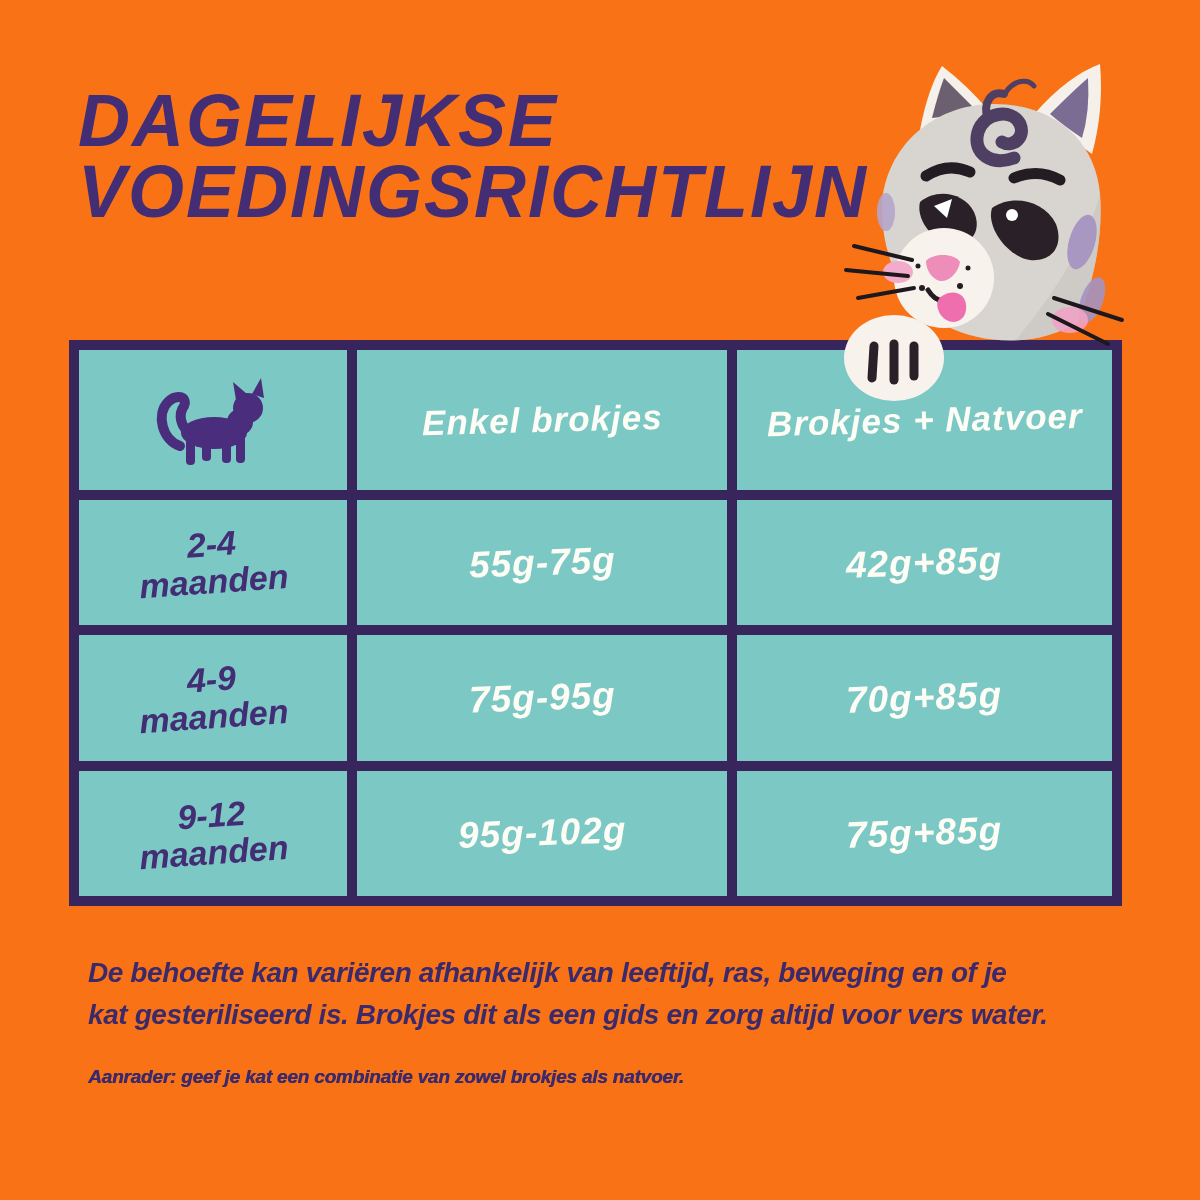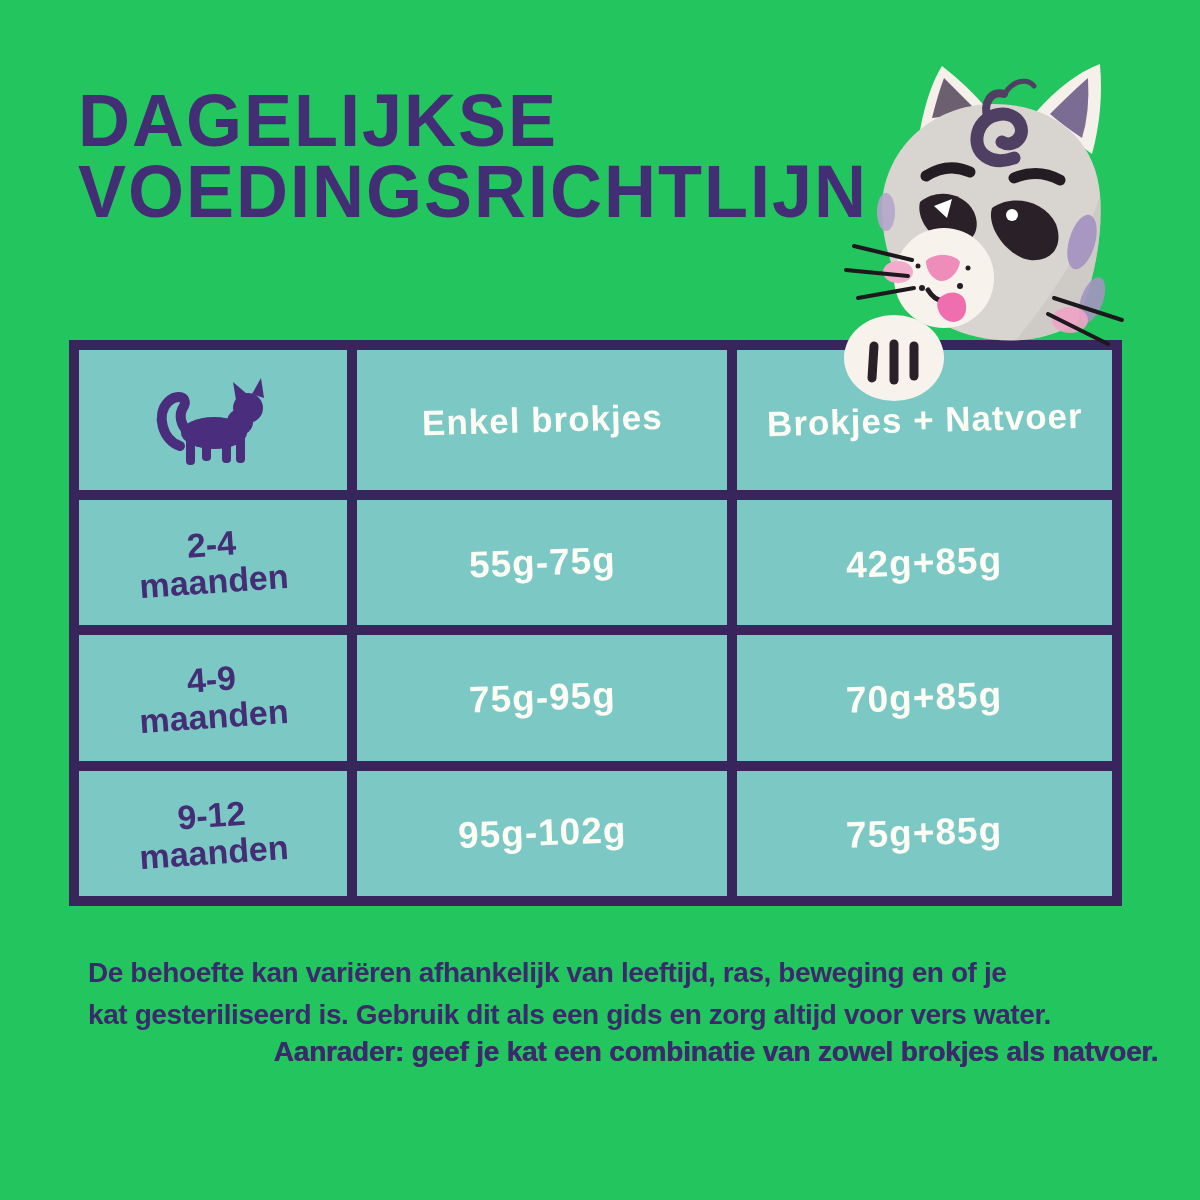--- a/index.html
+++ b/index.html
@@ -3,21 +3,21 @@
 <meta charset="utf-8">
 <style>
   html,body{margin:0;padding:0;}
   body{
     width:1200px;height:1200px;
     font-family:"Liberation Sans", sans-serif;
     background:#7ecbc7;
   }
   .poster{
     position:relative;width:1200px;height:1200px;
-    background:#22c55e;overflow:hidden;
+    background:#f97316;overflow:hidden;font-style:italic;
   }
   
   .header{position:absolute;left:78px;top:84px;z-index:2;}
   .title-line{
     display:block;
     color:#432d74;
     font-weight:bold;
     font-size:72px;
     line-height:71px;
     letter-spacing:2px;
@@ -84,26 +84,26 @@
   .note-line{
     display:block;
     font-weight:bold;
     font-size:28px;
     line-height:42px;
     letter-spacing:-0.4px;
     white-space:nowrap;
   }
   .tip{
     display:block;
-    font-weight:bold;
-    font-size:28px;
+    margin-top:30px;
+    font-weight:bold;
+    font-size:19px;
     letter-spacing:-0.2px;
     white-space:nowrap;
     text-shadow:0.5px 0 0 currentColor;
-    text-align:right;
   }
 </style>
 </head>
 <body>
 
 <div class="poster">
 
   <div class="header">
     <span class="title-line">DAGELIJKSE</span>
     <span class="title-line">VOEDINGSRICHTLIJN</span>
@@ -227,17 +227,17 @@
     <div class="cell">
       <span class="value">95g-102g</span>
     </div>
     <div class="cell">
       <span class="value">75g+85g</span>
     </div>
   </div>
 
   <div class="footer">
     <span class="note-line">De behoefte kan variëren afhankelijk van leeftijd, ras, beweging en of je</span>
-    <span class="note-line">kat gesteriliseerd is. Gebruik dit als een gids en zorg altijd voor vers water.</span>
+    <span class="note-line">kat gesteriliseerd is. Brokjes dit als een gids en zorg altijd voor vers water.</span>
     <span class="tip">Aanrader: geef je kat een combinatie van zowel brokjes als natvoer.</span>
   </div>
 
 </div>
 
 </body></html>

